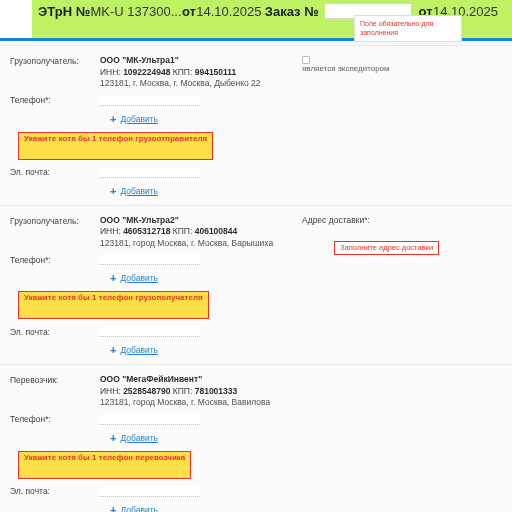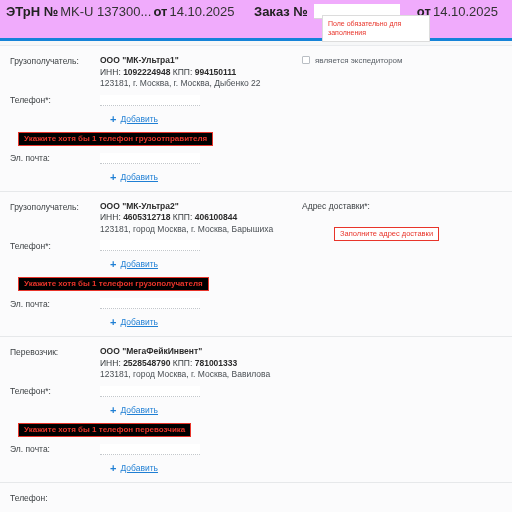--- a/index.html
+++ b/index.html
@@ -9,22 +9,23 @@
     background: #ffffff;
     font-family: "Liberation Sans", "DejaVu Sans", sans-serif;
     overflow: hidden;
   }
   .page { position: relative; width: 512px; height: 512px; background:#fff; }
 
   
   .doc-header {
     position: relative;
     height: 38px;
-    background: #f0abfc;
+    background: #bef264;
     padding: 4px 14px 0 6px;
+    margin-left: 32px;
   }
   .hdr-row { display: flex; align-items: flex-start; white-space: nowrap; }
   .hdr-bold { font-weight: bold; font-size: 13px; color: #222; }
   .hdr-norm { font-size: 13px; color: #333; font-weight: normal; }
   .hdr-gap-s { display:inline-block; width:5px; }
   .hdr-num-input {
     display: inline-block;
     min-width: 86px;
     height: 15px;
     border: 0;
@@ -109,28 +110,28 @@
     color: #1f7fd4; font-weight: bold; font-size: 11px;
     margin-right: 4px; line-height: 8px;
   }
   .add-text { text-decoration: underline; }
 
   .err-inline {
     display: inline-block;
     margin: 4px 0 2px 8px;
     border: 1px solid #e8342a;
     color: #e8342a;
-    background: #000000;
+    background: #fde047;
     font-size: 8px;
     font-weight: bold;
-    padding: 1px 5px 2px 5px;
+    padding: 1px 5px 16px 5px;
     white-space: nowrap;
   }
 
-  .chk-row { display: flex; align-items: flex-start; padding-top: 1px; }
+  .chk-row { display: flex; align-items: flex-start; padding-top: 1px; flex-direction: column; }
   .chk-box {
     width: 8px; height: 8px;
     border: 1px solid #b9bec4; background: #fff;
     border-radius: 1px; margin-right: 5px;
   }
   .chk-label { font-size: 8px; color: #595f66; }
 
   .right-lbl { font-size: 8.5px; color: #3c4043; }
   .right-err {
     display: inline-block;

